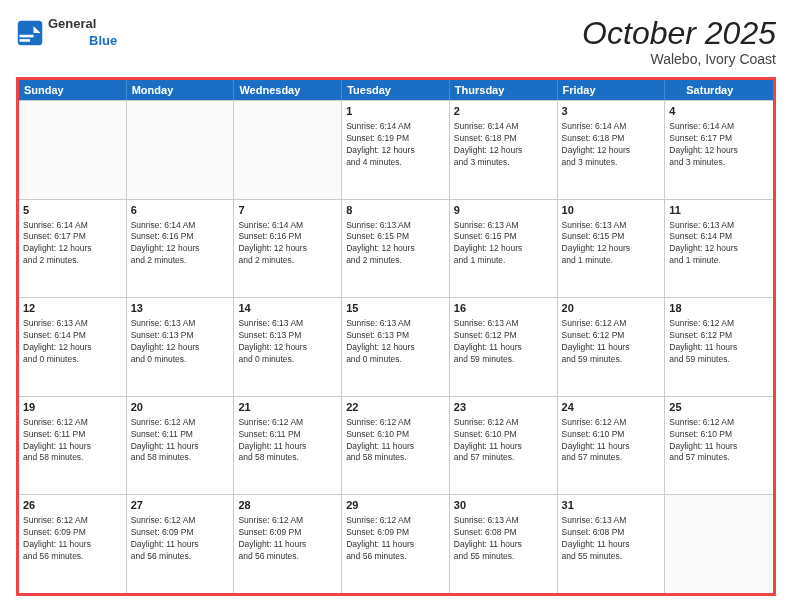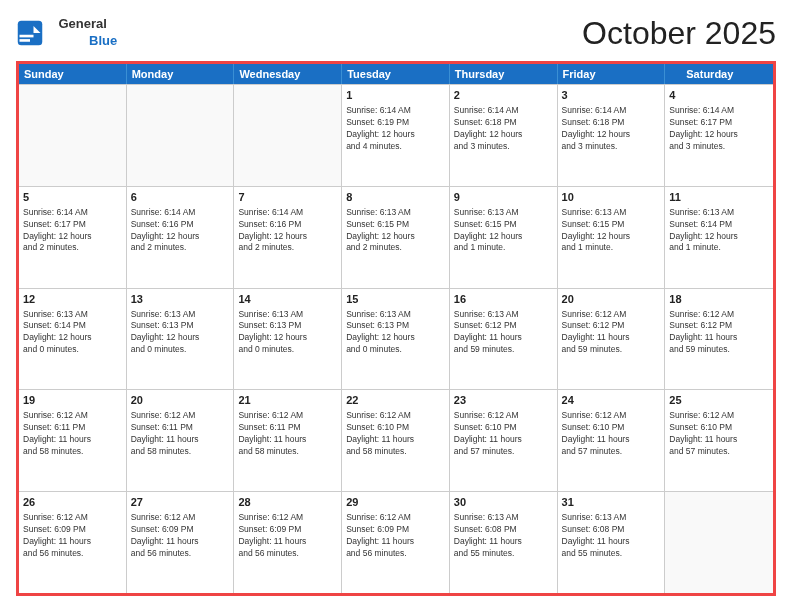--- a/index.html
+++ b/index.html
@@ -26,34 +26,35 @@
     }
     .logo {
       display: flex;
       align-items: center;
       gap: 4px;
     }
     .logo-text {
       font-size: 13px;
       line-height: 1.3;
     }
-    .logo-general { color: #333; font-weight: bold; text-align: center; }
+    .logo-general { color: #333; font-weight: bold; }
     .logo-blue { color: #1a6fc4; font-weight: bold; margin-left: 41px; }
     .logo-icon {
       width: 28px;
       height: 28px;
     }
     .title-area {
       text-align: right;
     }
     .month-title {
       font-size: 32px;
       font-weight: normal;
       color: #222;
       line-height: 1.1;
+      font-style: italic;
     }
     .location {
       font-size: 14px;
       color: #444;
     }
     .calendar {
       flex: 1;
       display: flex;
       flex-direction: column;
       border: 3px solid #ef4444;
@@ -118,20 +119,21 @@
         <rect x="4" y="18" width="16" height="3" fill="white"></rect>
         <rect x="4" y="23" width="12" height="3" fill="white"></rect>
       </svg>
       <div class="logo-text">
         <div class="logo-general">General</div>
         <div class="logo-blue">Blue</div>
       </div>
     </div>
     <div class="title-area">
       <div class="month-title">October 2025</div>
+      <div class="location">Walebo, Ivory Coast</div>
     </div>
   </div>
 
   <div class="calendar">
     <div class="cal-header-row">
       <div class="cal-header-cell">Sunday</div>
       <div class="cal-header-cell">Monday</div>
       <div class="cal-header-cell">Wednesday</div>
       <div class="cal-header-cell">Tuesday</div>
       <div class="cal-header-cell">Thursday</div>

